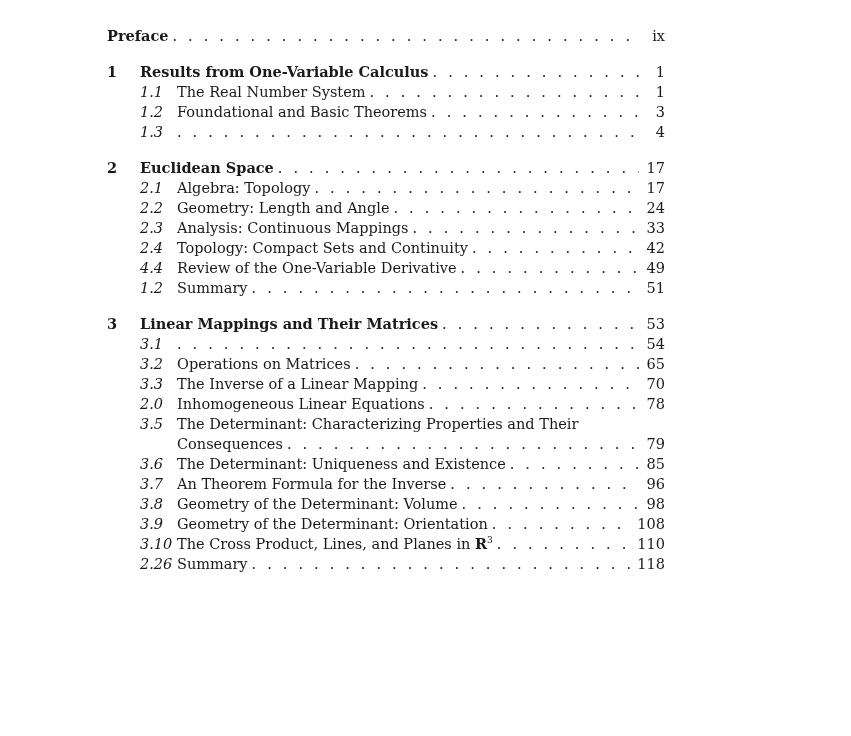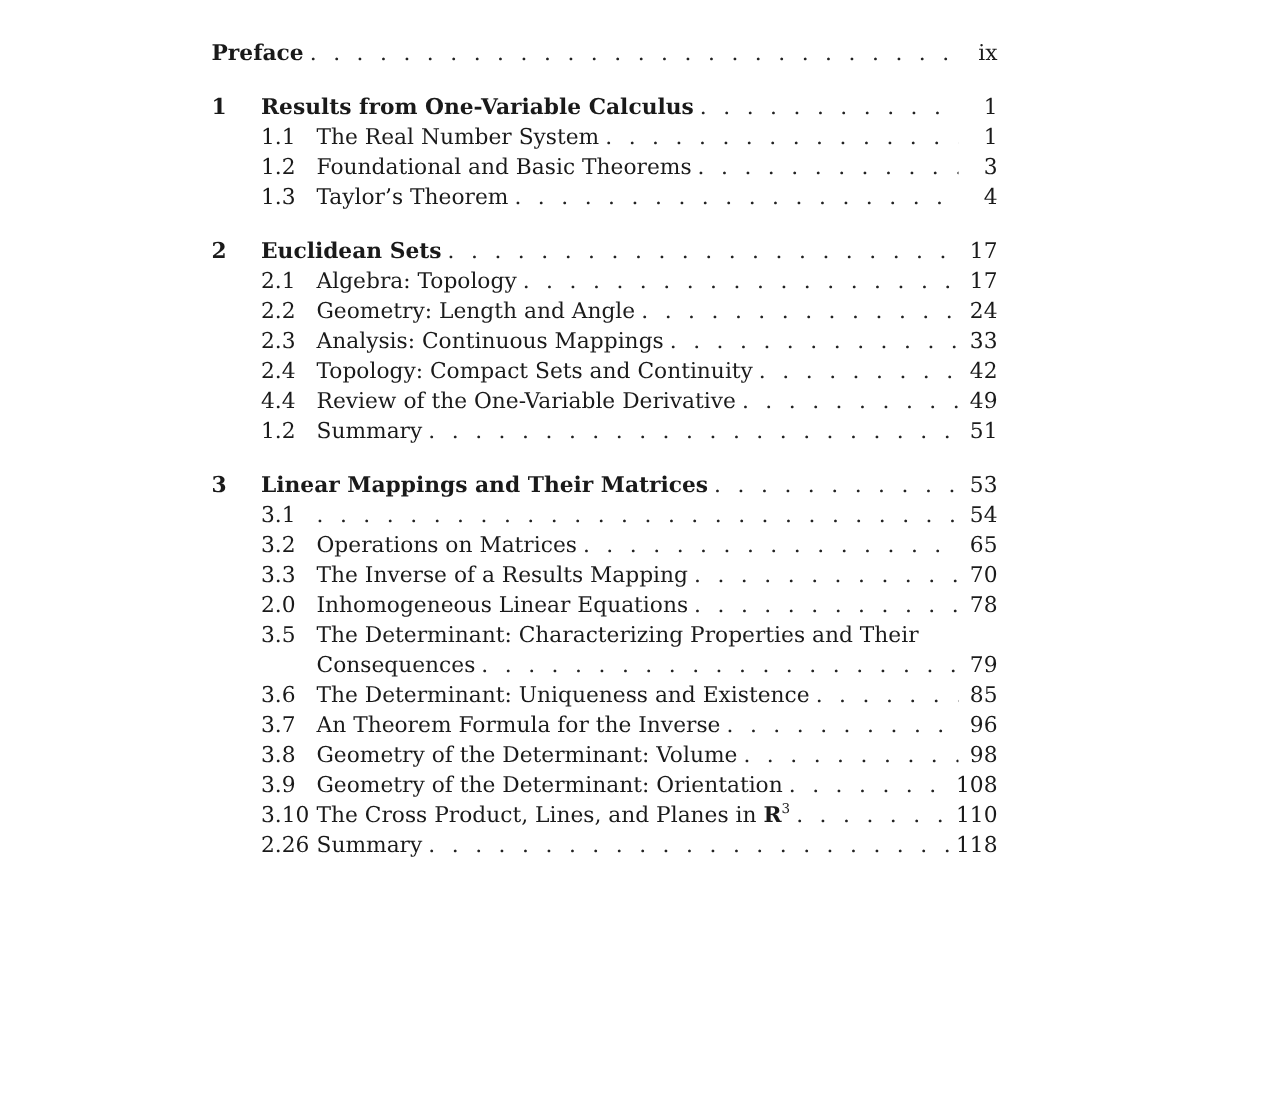--- a/index.html
+++ b/index.html
@@ -1,27 +1,27 @@
 <!DOCTYPE html>
 <html><head>
 <meta charset="utf-8">
 <style>
   html, body { margin: 0; padding: 0; background: #ffffff; }
   body { width: 851px; height: 736px; position: relative; overflow: hidden;
          font-family: "DejaVu Serif", "Liberation Serif", serif; color: #1a1a1a; }
   .toc { position: absolute; left: 107px; top: 26px; width: 558px; }
-  .row { position: relative; height: 20px; line-height: 20px; font-size: 14.5px; display: flex; align-items: center; margin-left: 34px; }
+  .row { position: relative; height: 20px; line-height: 20px; font-size: 14.5px; display: flex; align-items: center; }
   .num { flex: none; }
   .title { flex: none; white-space: nowrap; padding-right: 4px; background: #fff; }
   .leader { flex: 1 1 auto; overflow: hidden; white-space: nowrap; letter-spacing: 3.2px; color: #222; }
   .page { flex: none; text-align: right; padding-left: 4px; min-width: 22px; }
   .preface .title, .chapter .title { font-weight: bold; }
   .chapter .num { width: 33px; font-weight: bold; }
   .section { padding-left: 33px; }
-  .section .num { width: 37px; }
+  .section .num { width: 37px; font-style: italic; }
   .gap { height: 16px; }
   .cont { padding-left: 70px; }
   sup { font-size: 9px; line-height: 0; }
   .bold-r { font-weight: bold; }
 </style>
 </head>
 <body>
 
 <div class="toc">
 
@@ -45,29 +45,28 @@
     <span class="page">1</span>
   </div>
   <div class="row section">
     <span class="num">1.2</span>
     <span class="title">Foundational and Basic Theorems</span>
     <span class="leader">. . . . . . . . . . . . . . . . . . . . . . . . . . . . . . . . . . . . . . . . . . . . . . . . . . . . . . . . . . . . . . . . . . . . . . . . . . .</span>
     <span class="page">3</span>
   </div>
   <div class="row section">
     <span class="num">1.3</span>
-    <span class="title">Taylor’s Theorem</span>
     <span class="leader">. . . . . . . . . . . . . . . . . . . . . . . . . . . . . . . . . . . . . . . . . . . . . . . . . . . . . . . . . . . . . . . . . . . . . . . . . . .</span>
     <span class="page">4</span>
   </div>
   <div class="gap"></div>
 
   <div class="row chapter">
     <span class="num">2</span>
-    <span class="title">Euclidean Sets</span>
+    <span class="title">Euclidean Space</span>
     <span class="leader">. . . . . . . . . . . . . . . . . . . . . . . . . . . . . . . . . . . . . . . . . . . . . . . . . . . . . . . . . . . . . . . . . . . . . . . . . . .</span>
     <span class="page">17</span>
   </div>
   <div class="row section">
     <span class="num">2.1</span>
     <span class="title">Algebra: Topology</span>
     <span class="leader">. . . . . . . . . . . . . . . . . . . . . . . . . . . . . . . . . . . . . . . . . . . . . . . . . . . . . . . . . . . . . . . . . . . . . . . . . . .</span>
     <span class="page">17</span>
   </div>
   <div class="row section">
@@ -114,21 +113,21 @@
     <span class="page">54</span>
   </div>
   <div class="row section">
     <span class="num">3.2</span>
     <span class="title">Operations on Matrices</span>
     <span class="leader">. . . . . . . . . . . . . . . . . . . . . . . . . . . . . . . . . . . . . . . . . . . . . . . . . . . . . . . . . . . . . . . . . . . . . . . . . . .</span>
     <span class="page">65</span>
   </div>
   <div class="row section">
     <span class="num">3.3</span>
-    <span class="title">The Inverse of a Results Mapping</span>
+    <span class="title">The Inverse of a Linear Mapping</span>
     <span class="leader">. . . . . . . . . . . . . . . . . . . . . . . . . . . . . . . . . . . . . . . . . . . . . . . . . . . . . . . . . . . . . . . . . . . . . . . . . . .</span>
     <span class="page">70</span>
   </div>
   <div class="row section">
     <span class="num">2.0</span>
     <span class="title">Inhomogeneous Linear Equations</span>
     <span class="leader">. . . . . . . . . . . . . . . . . . . . . . . . . . . . . . . . . . . . . . . . . . . . . . . . . . . . . . . . . . . . . . . . . . . . . . . . . . .</span>
     <span class="page">78</span>
   </div>
   <div class="row section">

